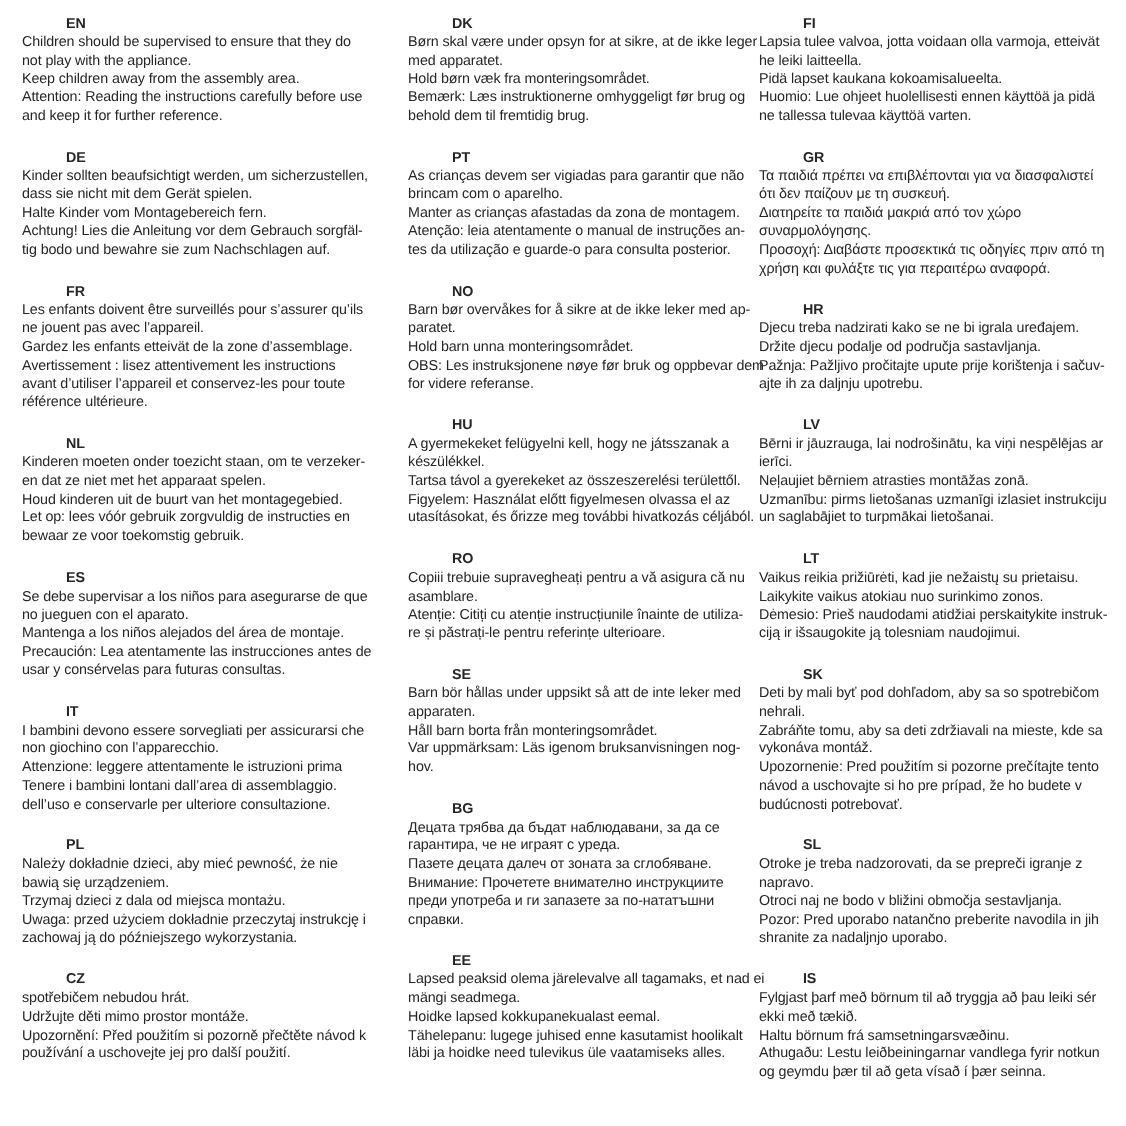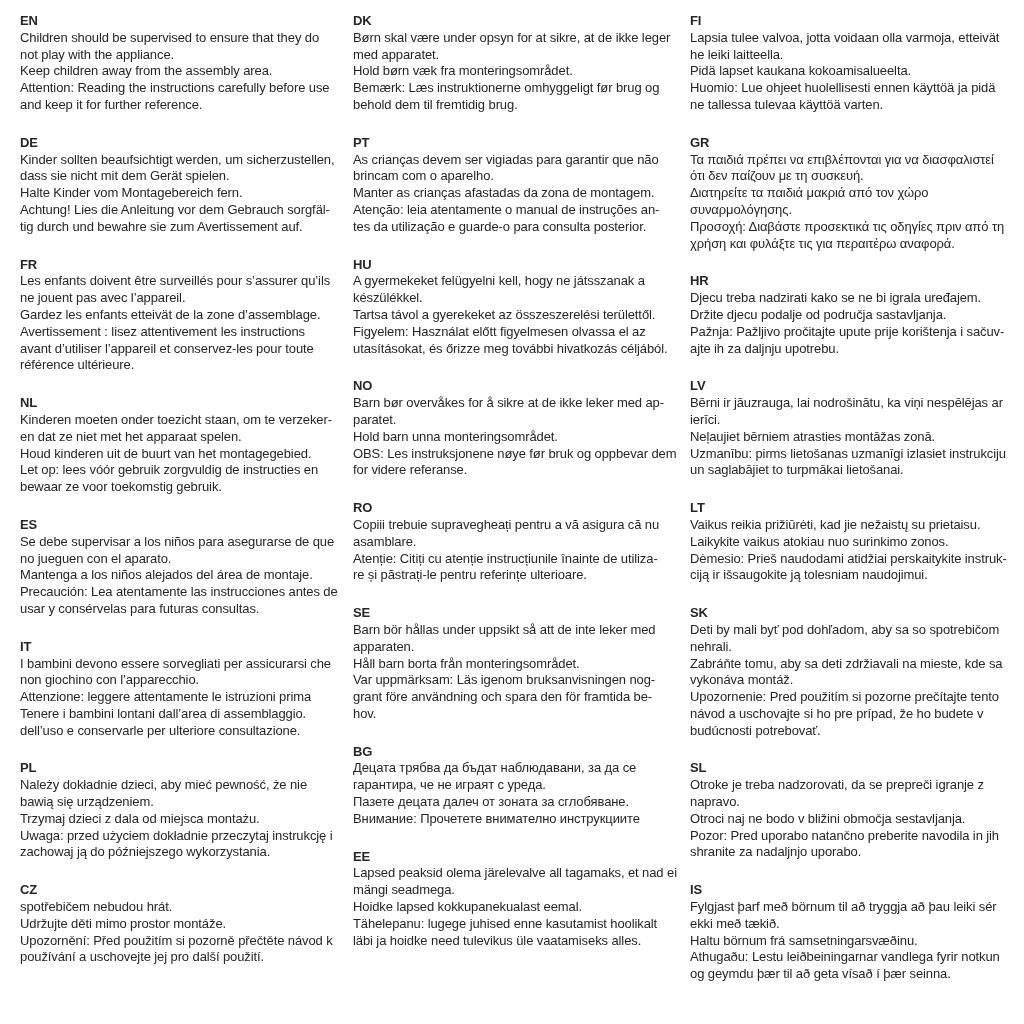--- a/index.html
+++ b/index.html
@@ -19,31 +19,32 @@
     position: absolute;
     inset: 0;
     background: #ffffff;
   }
   .col {
     position: absolute;
     top: 13px;
     width: 332px;
   }
   .col-0 { left: 20px; }
-  .col-1 { left: 353px; }
+  .col-1 { left: 371px; }
   .col-2 { left: 690px; }
   .lang-section {
     margin-bottom: 21px;
   }
   .lang-code {
     font-weight: bold;
     font-size: 13px;
     line-height: 16.8px;
     letter-spacing: -0.1px;
     white-space: nowrap;
+    margin-left: 40px;
   }
   .text-line {
     font-size: 13px;
     line-height: 16.8px;
     letter-spacing: -0.1px;
     white-space: nowrap;
   }
 </style>
 </head>
 <body>
@@ -57,21 +58,21 @@
         <div class="text-line">Keep children away from the assembly area.</div>
         <div class="text-line">Attention: Reading the instructions carefully before use</div>
         <div class="text-line">and keep it for further reference.</div>
       </section>
       <section class="lang-section">
         <div class="lang-code">DE</div>
         <div class="text-line">Kinder sollten beaufsichtigt werden, um sicherzustellen,</div>
         <div class="text-line">dass sie nicht mit dem Gerät spielen.</div>
         <div class="text-line">Halte Kinder vom Montagebereich fern.</div>
         <div class="text-line">Achtung! Lies die Anleitung vor dem Gebrauch sorgfäl-</div>
-        <div class="text-line">tig durch und bewahre sie zum Avertissement auf.</div>
+        <div class="text-line">tig bodo und bewahre sie zum Nachschlagen auf.</div>
       </section>
       <section class="lang-section">
         <div class="lang-code">FR</div>
         <div class="text-line">Les enfants doivent être surveillés pour s’assurer qu’ils</div>
         <div class="text-line">ne jouent pas avec l’appareil.</div>
         <div class="text-line">Gardez les enfants etteivät de la zone d’assemblage.</div>
         <div class="text-line">Avertissement : lisez attentivement les instructions</div>
         <div class="text-line">avant d’utiliser l’appareil et conservez-les pour toute</div>
         <div class="text-line">référence ultérieure.</div>
       </section>
@@ -126,57 +127,58 @@
       </section>
       <section class="lang-section">
         <div class="lang-code">PT</div>
         <div class="text-line">As crianças devem ser vigiadas para garantir que não</div>
         <div class="text-line">brincam com o aparelho.</div>
         <div class="text-line">Manter as crianças afastadas da zona de montagem.</div>
         <div class="text-line">Atenção: leia atentamente o manual de instruções an-</div>
         <div class="text-line">tes da utilização e guarde-o para consulta posterior.</div>
       </section>
       <section class="lang-section">
+        <div class="lang-code">NO</div>
+        <div class="text-line">Barn bør overvåkes for å sikre at de ikke leker med ap-</div>
+        <div class="text-line">paratet.</div>
+        <div class="text-line">Hold barn unna monteringsområdet.</div>
+        <div class="text-line">OBS: Les instruksjonene nøye før bruk og oppbevar dem</div>
+        <div class="text-line">for videre referanse.</div>
+      </section>
+      <section class="lang-section">
         <div class="lang-code">HU</div>
         <div class="text-line">A gyermekeket felügyelni kell, hogy ne játsszanak a</div>
         <div class="text-line">készülékkel.</div>
         <div class="text-line">Tartsa távol a gyerekeket az összeszerelési területtől.</div>
         <div class="text-line">Figyelem: Használat előtt figyelmesen olvassa el az</div>
         <div class="text-line">utasításokat, és őrizze meg további hivatkozás céljából.</div>
       </section>
       <section class="lang-section">
-        <div class="lang-code">NO</div>
-        <div class="text-line">Barn bør overvåkes for å sikre at de ikke leker med ap-</div>
-        <div class="text-line">paratet.</div>
-        <div class="text-line">Hold barn unna monteringsområdet.</div>
-        <div class="text-line">OBS: Les instruksjonene nøye før bruk og oppbevar dem</div>
-        <div class="text-line">for videre referanse.</div>
-      </section>
-      <section class="lang-section">
         <div class="lang-code">RO</div>
         <div class="text-line">Copiii trebuie supravegheați pentru a vă asigura că nu</div>
         <div class="text-line">asamblare.</div>
         <div class="text-line">Atenție: Citiți cu atenție instrucțiunile înainte de utiliza-</div>
         <div class="text-line">re și păstrați-le pentru referințe ulterioare.</div>
       </section>
       <section class="lang-section">
         <div class="lang-code">SE</div>
         <div class="text-line">Barn bör hållas under uppsikt så att de inte leker med</div>
         <div class="text-line">apparaten.</div>
         <div class="text-line">Håll barn borta från monteringsområdet.</div>
         <div class="text-line">Var uppmärksam: Läs igenom bruksanvisningen nog-</div>
-        <div class="text-line">grant före användning och spara den för framtida be-</div>
         <div class="text-line">hov.</div>
       </section>
       <section class="lang-section">
         <div class="lang-code">BG</div>
         <div class="text-line">Децата трябва да бъдат наблюдавани, за да се</div>
         <div class="text-line">гарантира, че не играят с уреда.</div>
         <div class="text-line">Пазете децата далеч от зоната за сглобяване.</div>
         <div class="text-line">Внимание: Прочетете внимателно инструкциите</div>
+        <div class="text-line">преди употреба и ги запазете за по-нататъшни</div>
+        <div class="text-line">справки.</div>
       </section>
       <section class="lang-section">
         <div class="lang-code">EE</div>
         <div class="text-line">Lapsed peaksid olema järelevalve all tagamaks, et nad ei</div>
         <div class="text-line">mängi seadmega.</div>
         <div class="text-line">Hoidke lapsed kokkupanekualast eemal.</div>
         <div class="text-line">Tähelepanu: lugege juhised enne kasutamist hoolikalt</div>
         <div class="text-line">läbi ja hoidke need tulevikus üle vaatamiseks alles.</div>
       </section>
     </div>

